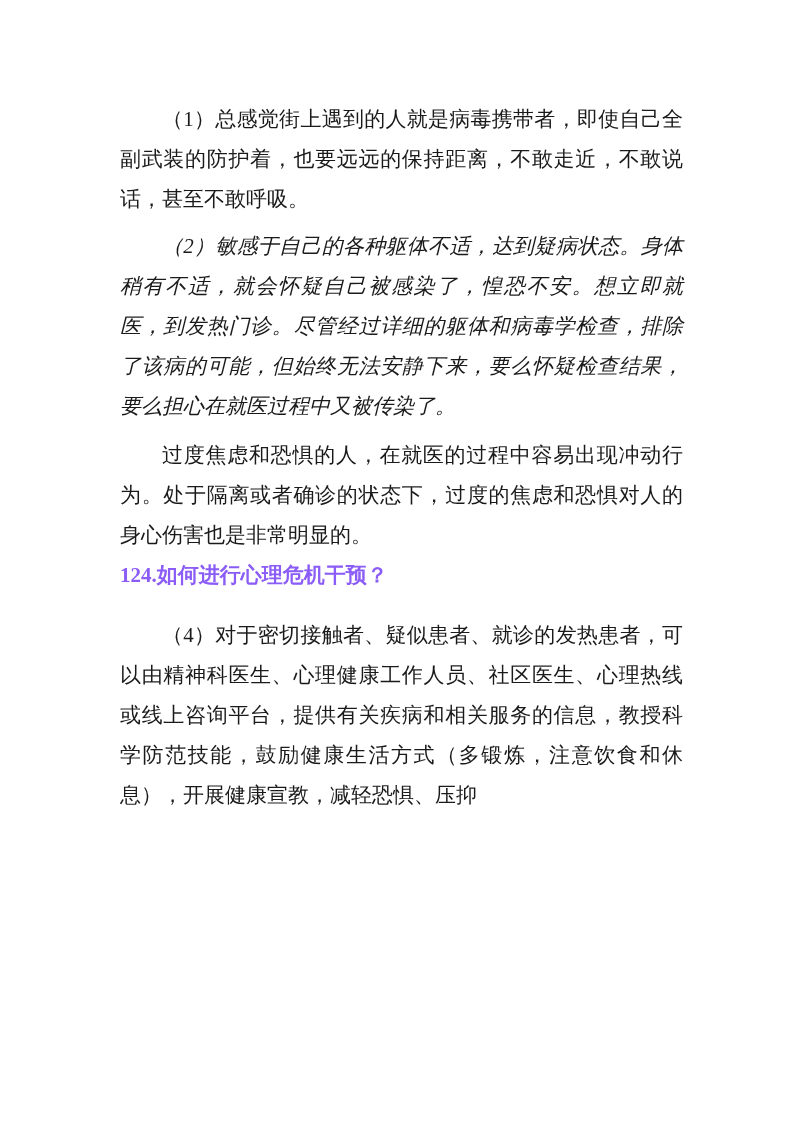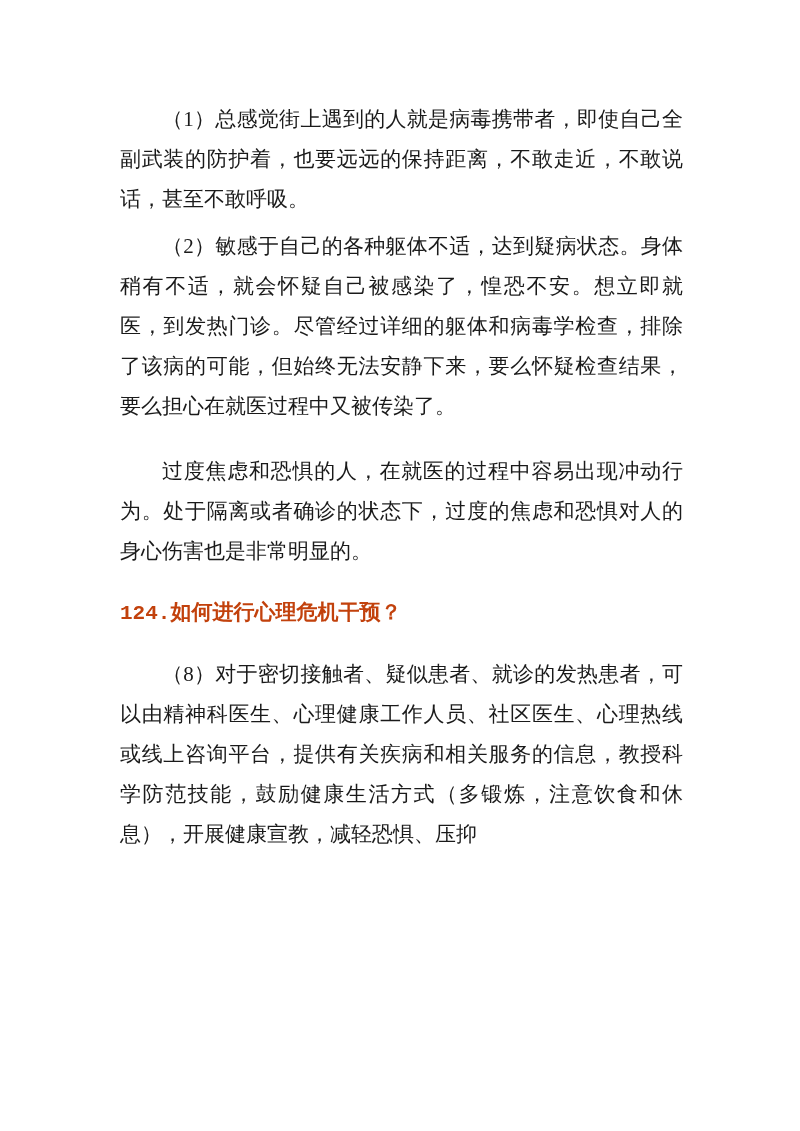--- a/index.html
+++ b/index.html
@@ -21,32 +21,32 @@
   }
   .body-para {
     font-size: 21px;
     line-height: 40px;
     text-align: justify;
     text-indent: 2em;
     margin: 0;
     letter-spacing: 0px;
   }
   .para-1 { margin-bottom: 7px; }
-  .para-2 { margin-bottom: 25px; }
+  .para-2 { margin-bottom: 9px; font-style: italic; }
   .para-3 { margin-bottom: 30px; }
-  .para-4 { margin-bottom: 23px; }
+  .para-4 { }
   .para-5 { margin-bottom: 0; }
   .section-heading {
-    font-family: Liberation Mono, monospace;
+    font-family: Liberation Serif, serif;
     font-weight: bold;
     font-size: 21px;
     line-height: 40px;
     text-indent: 0;
     margin: 0 0 20px 0;
-    color: #c2410c;
+    color: #8b5cf6;
   }
   .page-number {
     position: absolute;
     left: 12px;
     right: 0;
     top: 1026px;
     text-align: center;
     font-size: 16px;
     line-height: 24px;
     font-family: "Liberation Serif", "DejaVu Serif", serif;
@@ -60,17 +60,17 @@
 
   <p class="body-para para-1">（1）总感觉街上遇到的人就是病毒携带者，即使自己全副武装的防护着，也要远远的保持距离，不敢走近，不敢说话，甚至不敢呼吸。</p>
 
   <p class="body-para para-2">（2）敏感于自己的各种躯体不适，达到疑病状态。身体稍有不适，就会怀疑自己被感染了，惶恐不安。想立即就医，到发热门诊。尽管经过详细的躯体和病毒学检查，排除了该病的可能，但始终无法安静下来，要么怀疑检查结果，要么担心在就医过程中又被传染了。</p>
 
 
   <p class="body-para para-4">过度焦虑和恐惧的人，在就医的过程中容易出现冲动行为。处于隔离或者确诊的状态下，过度的焦虑和恐惧对人的身心伤害也是非常明显的。</p>
 
   <h2 class="section-heading">124.如何进行心理危机干预？</h2>
 
-  <p class="body-para para-5">（8）对于密切接触者、疑似患者、就诊的发热患者，可以由精神科医生、心理健康工作人员、社区医生、心理热线或线上咨询平台，提供有关疾病和相关服务的信息，教授科学防范技能，鼓励健康生活方式（多锻炼，注意饮食和休息），开展健康宣教，减轻恐惧、压抑</p>
+  <p class="body-para para-5">（4）对于密切接触者、疑似患者、就诊的发热患者，可以由精神科医生、心理健康工作人员、社区医生、心理热线或线上咨询平台，提供有关疾病和相关服务的信息，教授科学防范技能，鼓励健康生活方式（多锻炼，注意饮食和休息），开展健康宣教，减轻恐惧、压抑</p>
 
   <div class="page-number">81</div>
 
 </div>
 
 </body></html>

